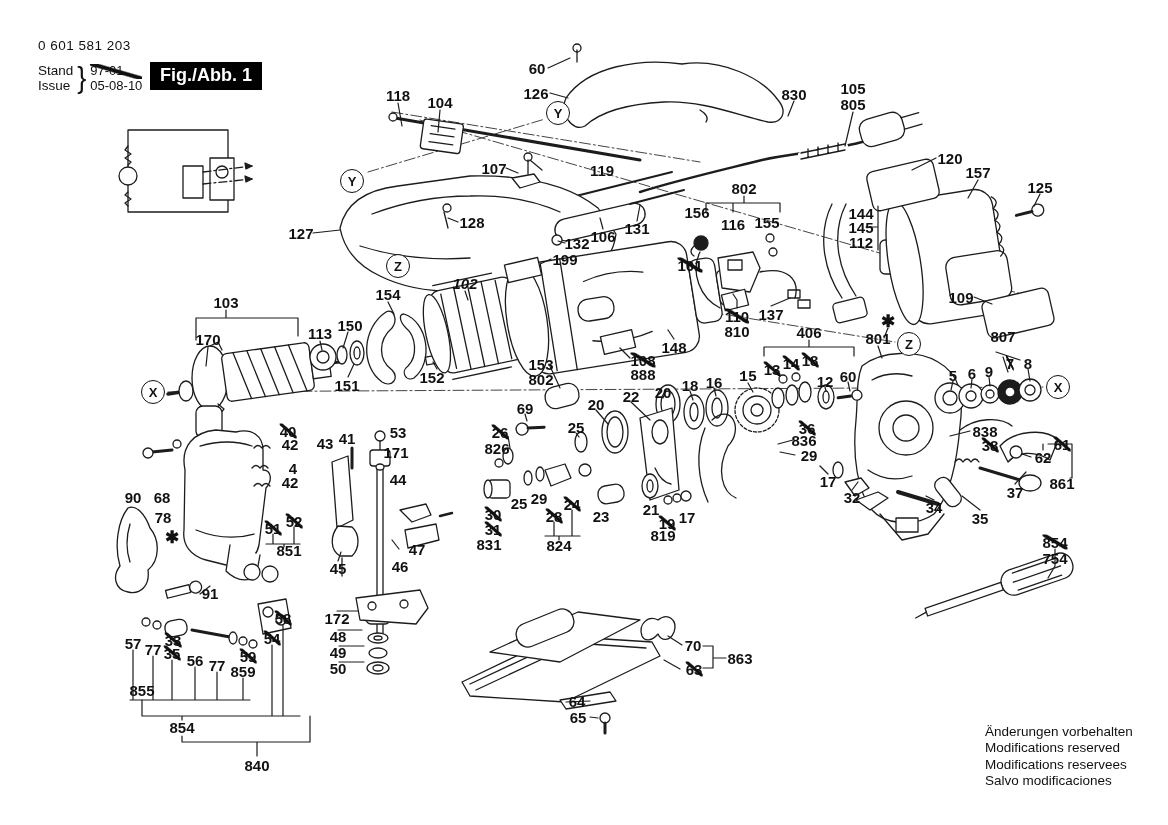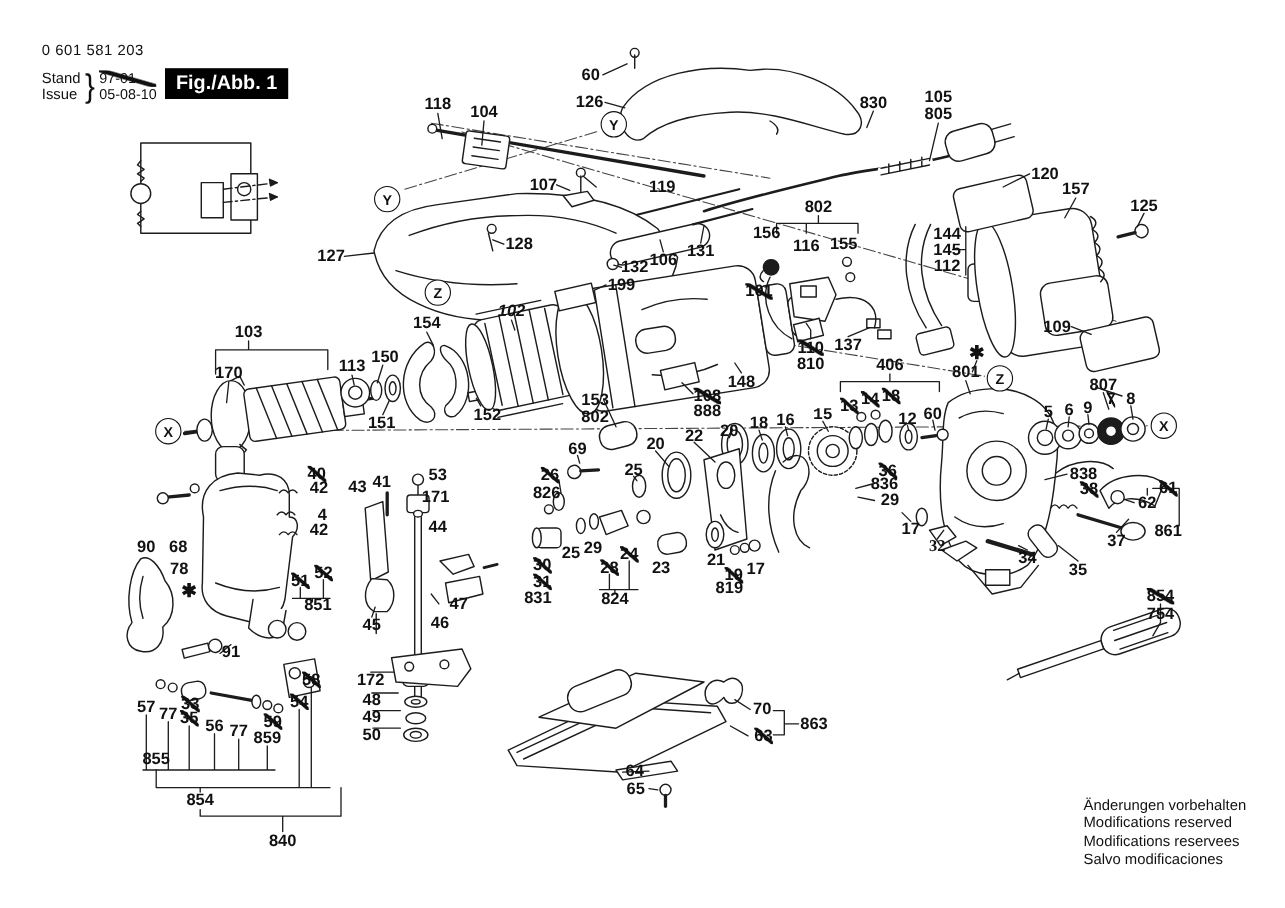--- a/index.html
+++ b/index.html
@@ -509,29 +509,29 @@
       <div class="part-label struck" style="left: 737px; top: 316px;">110</div>
       <div class="part-label" style="left: 737px; top: 331px;">810</div>
       <div class="part-label" style="left: 771px; top: 314px;">137</div>
       <div class="part-label" style="left: 465px; top: 283px; font-style: italic;">102</div>
       <div class="part-label" style="left: 388px; top: 294px;">154</div>
       <div class="part-label" style="left: 226px; top: 302px;">103</div>
       <div class="part-label" style="left: 208px; top: 339px;">170</div>
       <div class="part-label" style="left: 320px; top: 333px;">113</div>
       <div class="part-label" style="left: 350px; top: 325px;">150</div>
       <div class="part-label" style="left: 347px; top: 385px;">151</div>
-      <div class="part-label" style="left: 443px; top: 377px;">152</div>
+      <div class="part-label" style="left: 432px; top: 377px;">152</div>
       <div class="part-label" style="left: 541px; top: 364px;">153</div>
       <div class="part-label" style="left: 541px; top: 379px;">802</div>
       <div class="part-label struck" style="left: 643px; top: 360px;">108</div>
       <div class="part-label" style="left: 643px; top: 374px;">888</div>
       <div class="part-label" style="left: 674px; top: 347px;">148</div>
       <div class="part-label" style="left: 809px; top: 332px;">406</div>
       <div class="part-label" style="left: 878px; top: 338px;">801</div>
-      <div class="part-label" style="left: 1003px; top: 350px;">807</div>
+      <div class="part-label" style="left: 1003px; top: 336px;">807</div>
       <div class="part-label struck" style="left: 1010px; top: 363px;">7</div>
       <div class="part-label" style="left: 1028px; top: 363px;">8</div>
       <div class="part-label" style="left: 953px; top: 375px;">5</div>
       <div class="part-label" style="left: 972px; top: 373px;">6</div>
       <div class="part-label" style="left: 989px; top: 371px;">9</div>
       <div class="part-label struck" style="left: 772px; top: 369px;">13</div>
       <div class="part-label struck" style="left: 791px; top: 363px;">14</div>
       <div class="part-label struck" style="left: 810px; top: 360px;">18</div>
       <div class="part-label" style="left: 748px; top: 377px; font-family: Liberation Mono, monospace;">15</div>
       <div class="part-label" style="left: 714px; top: 382px;">16</div>
@@ -549,21 +549,21 @@
       <div class="part-label" style="left: 804px; top: 440px;">836</div>
       <div class="part-label" style="left: 809px; top: 455px;">29</div>
       <div class="part-label" style="left: 985px; top: 431px;">838</div>
       <div class="part-label struck" style="left: 990px; top: 445px;">38</div>
       <div class="part-label struck" style="left: 1062px; top: 444px;">61</div>
       <div class="part-label" style="left: 1043px; top: 457px;">62</div>
       <div class="part-label" style="left: 1062px; top: 483px;">861</div>
       <div class="part-label" style="left: 1015px; top: 492px;">37</div>
       <div class="part-label" style="left: 980px; top: 518px;">35</div>
       <div class="part-label" style="left: 934px; top: 507px;">34</div>
-      <div class="part-label" style="left: 852px; top: 497px; font-family: Liberation Serif, serif;">32</div>
+      <div class="part-label" style="left: 852px; top: 497px;">32</div>
       <div class="part-label" style="left: 828px; top: 481px;">17</div>
       <div class="part-label" style="left: 539px; top: 498px;">29</div>
       <div class="part-label" style="left: 519px; top: 503px;">25</div>
       <div class="part-label struck" style="left: 572px; top: 504px;">24</div>
       <div class="part-label struck" style="left: 554px; top: 516px;">28</div>
       <div class="part-label" style="left: 559px; top: 545px;">824</div>
       <div class="part-label" style="left: 601px; top: 516px;">23</div>
       <div class="part-label struck" style="left: 493px; top: 514px;">30</div>
       <div class="part-label struck" style="left: 493px; top: 529px;">31</div>
       <div class="part-label" style="left: 489px; top: 544px;">831</div>

